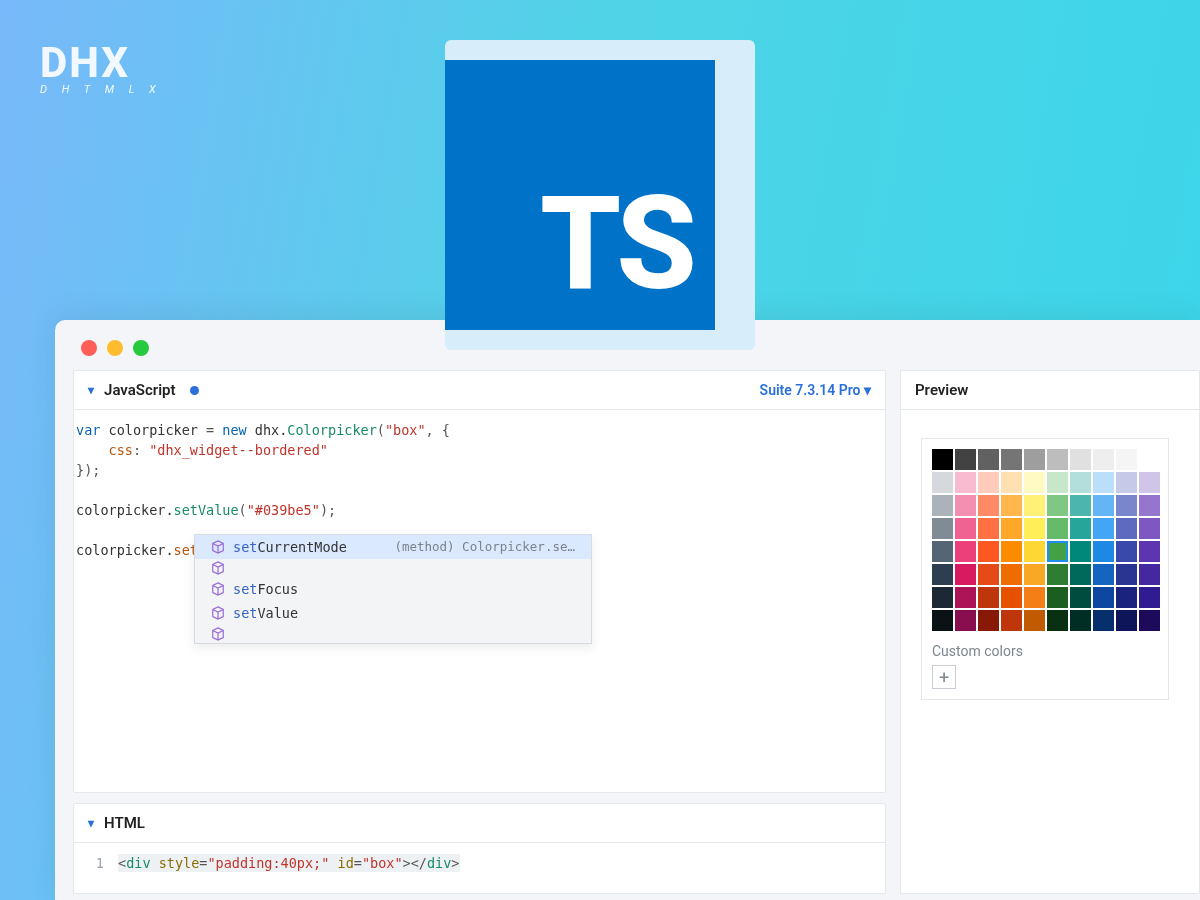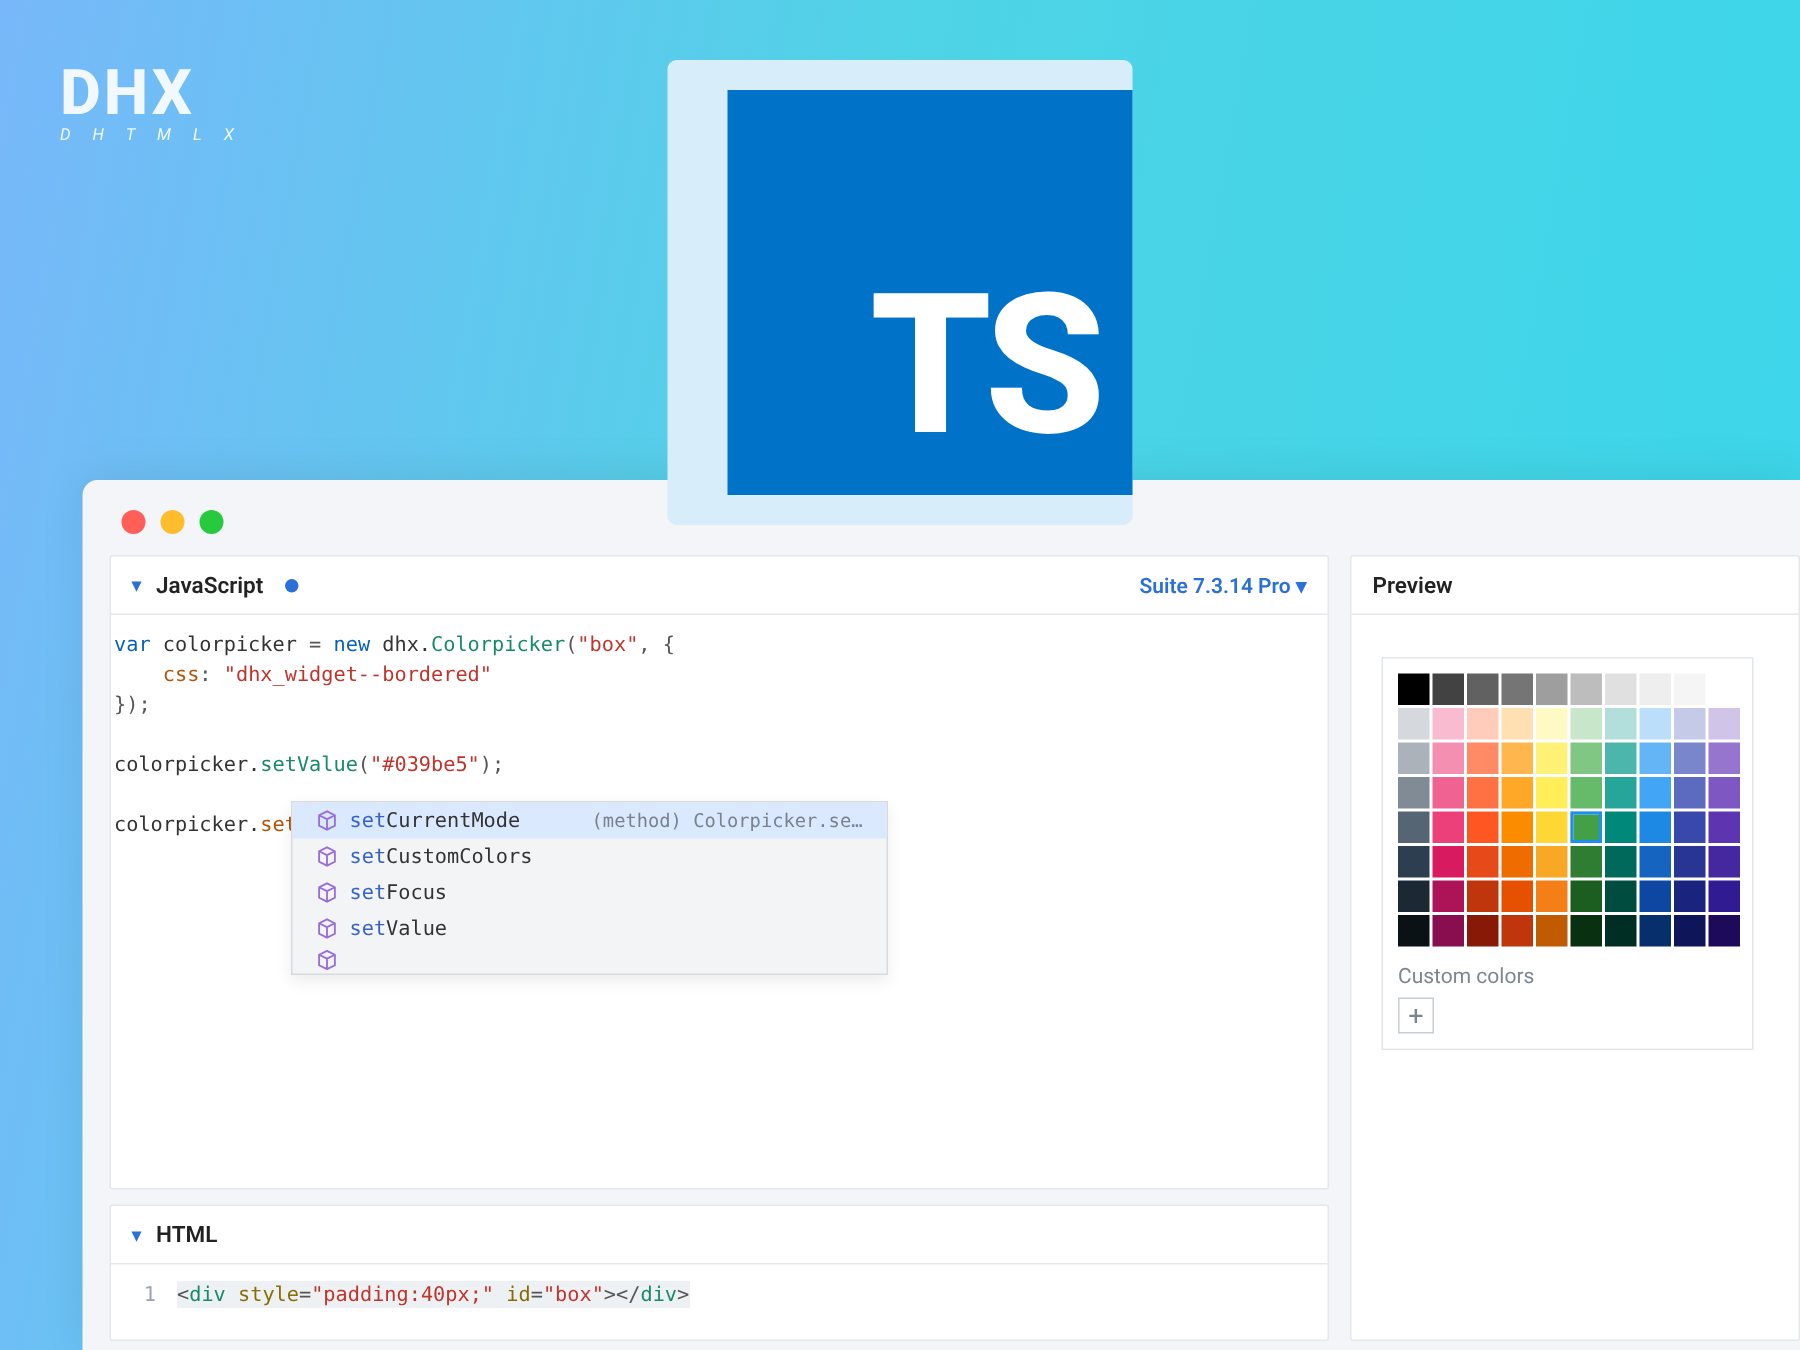--- a/index.html
+++ b/index.html
@@ -7,21 +7,21 @@
     width: 1200px; height: 900px;
     font-family: -apple-system, BlinkMacSystemFont, "Segoe UI", Roboto, sans-serif;
     background: linear-gradient(100deg, #78b8fa 0%, #4fd3e6 45%, #3ad6ea 100%);
     position: relative; overflow: hidden;
   }
   .dhx-logo { position: absolute; top: 38px; left: 40px; color: rgba(255,255,255,.9); }
   .dhx-logo .big { font-size: 42px; font-weight: 800; letter-spacing: 2px; }
   .dhx-logo .small { font-size: 11px; letter-spacing: 6px; margin-top: -4px; font-style: italic; }
   .ts-badge { position: absolute; top: 40px; left: 50%; transform: translateX(-50%);
     width: 310px; height: 310px; background: #d8edfa; border-radius: 6px;
-    display: flex; align-items: center; justify-content: flex-end; z-index: 5; }
+    display: flex; align-items: center; justify-content: flex-start; z-index: 5; }
   .ts-inner { width: 270px; height: 270px; background: #0073c8; position: relative; }
   .ts-inner span { position: absolute; bottom: 10px; right: 22px; color: #fff;
     font-size: 130px; font-weight: 800; letter-spacing: -4px; }
   .editor-window { position: absolute; top: 320px; left: 55px; right: 0; bottom: 0;
     background: #f3f5f8; border-radius: 10px 0 0 0; box-shadow: 0 -4px 30px rgba(0,0,0,.08);
     padding: 16px 0 0 18px; }
   .traffic { display: flex; gap: 10px; padding: 4px 0 14px 8px; }
   .traffic .dot { width: 16px; height: 16px; border-radius: 50%; }
   .dot.red { background: #ff5f56; } .dot.yellow { background: #ffbd2e; } .dot.green { background: #27c93f; }
   .panes { display: flex; gap: 14px; height: calc(100% - 40px); }
@@ -100,21 +100,21 @@
 <span>    </span><span class="prop">css</span><span class="punc">: </span><span class="str">"dhx_widget--bordered"</span>
 <span class="punc">});</span>
 
 <span>colorpicker.</span><span class="cls">setValue</span><span class="punc">(</span><span class="str">"#039be5"</span><span class="punc">);</span>
 
 <span>colorpicker.</span><span class="prop">set</span>
 <div class="autocomplete" id="ac"><div class="ac-row sel"><svg class="ac-icon" viewBox="0 0 16 16">
                     <path fill="none" stroke="#9a6dd7" stroke-width="1.4" d="M8 1l6 3v8l-6 3-6-3V4z M2 4l6 3 6-3 M8 7v8"></path>
                   </svg><span class="ac-text"><span class="pfx">set</span>CurrentMode</span><span class="ac-hint">(method) Colorpicker.se…</span></div><div class="ac-row"><svg class="ac-icon" viewBox="0 0 16 16">
                     <path fill="none" stroke="#9a6dd7" stroke-width="1.4" d="M8 1l6 3v8l-6 3-6-3V4z M2 4l6 3 6-3 M8 7v8"></path>
-                  </svg><span class="ac-text"><span class="pfx">set</span>CustomColors</span></div><div class="ac-row"><svg class="ac-icon" viewBox="0 0 16 16">
+                  </svg></div><div class="ac-row"><svg class="ac-icon" viewBox="0 0 16 16">
                     <path fill="none" stroke="#9a6dd7" stroke-width="1.4" d="M8 1l6 3v8l-6 3-6-3V4z M2 4l6 3 6-3 M8 7v8"></path>
                   </svg><span class="ac-text"><span class="pfx">set</span>Focus</span></div><div class="ac-row"><svg class="ac-icon" viewBox="0 0 16 16">
                     <path fill="none" stroke="#9a6dd7" stroke-width="1.4" d="M8 1l6 3v8l-6 3-6-3V4z M2 4l6 3 6-3 M8 7v8"></path>
                   </svg><span class="ac-text"><span class="pfx">set</span>Value</span></div><div class="ac-row"><svg class="ac-icon" viewBox="0 0 16 16">
                     <path fill="none" stroke="#9a6dd7" stroke-width="1.4" d="M8 1l6 3v8l-6 3-6-3V4z M2 4l6 3 6-3 M8 7v8"></path>
                   </svg></div></div></div>
         </div>
       </div>
 
       <div class="panel html-panel">

